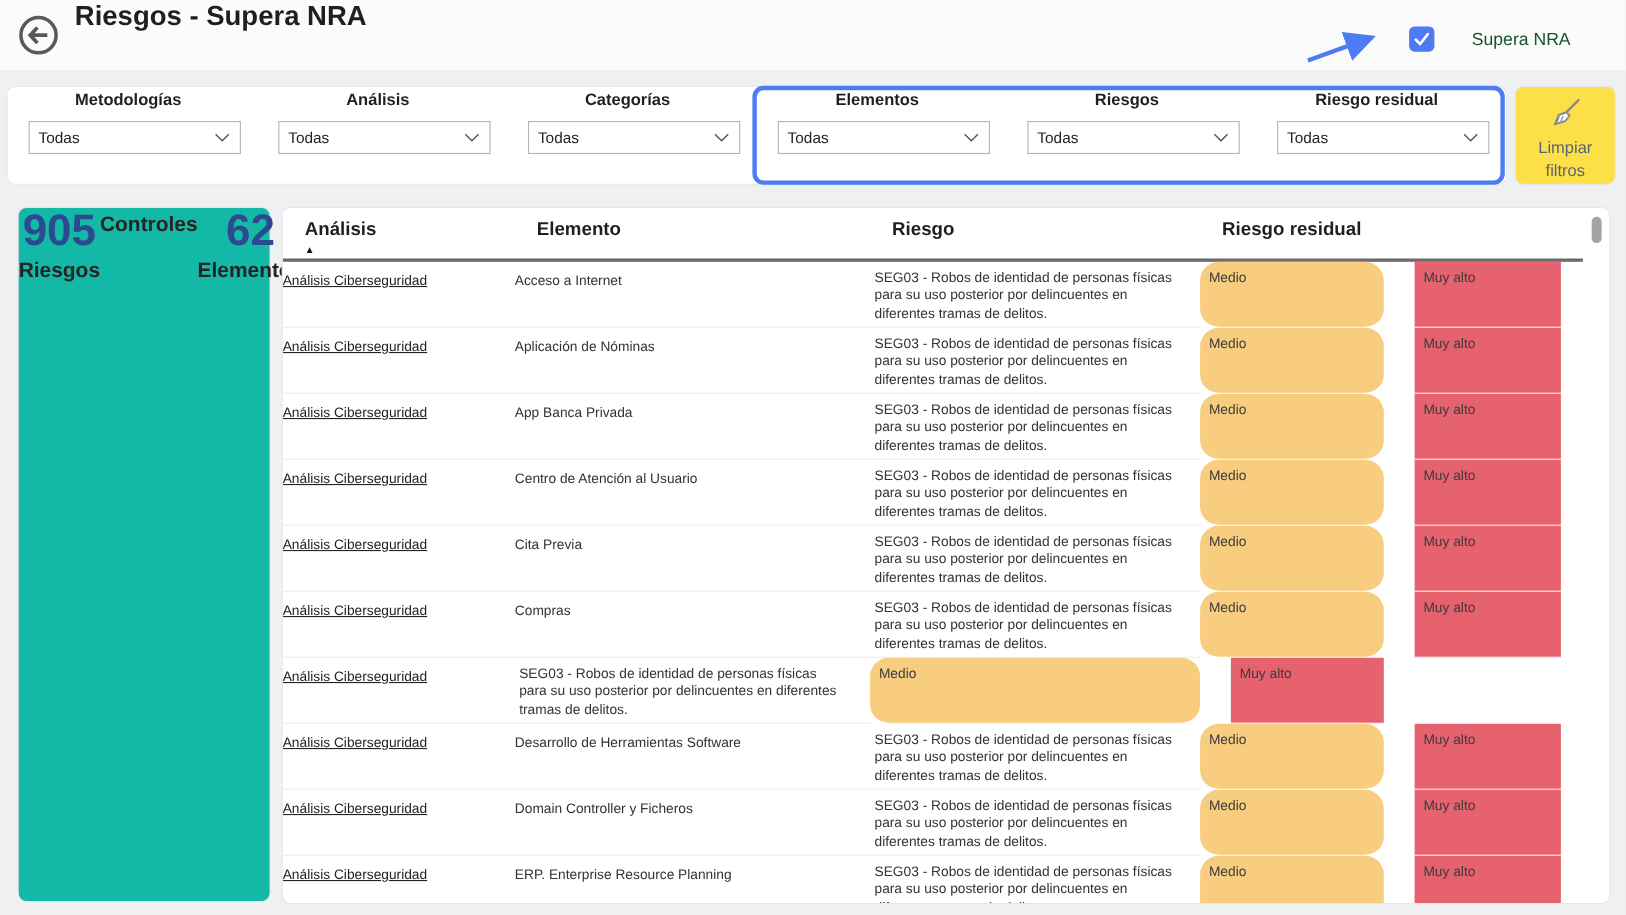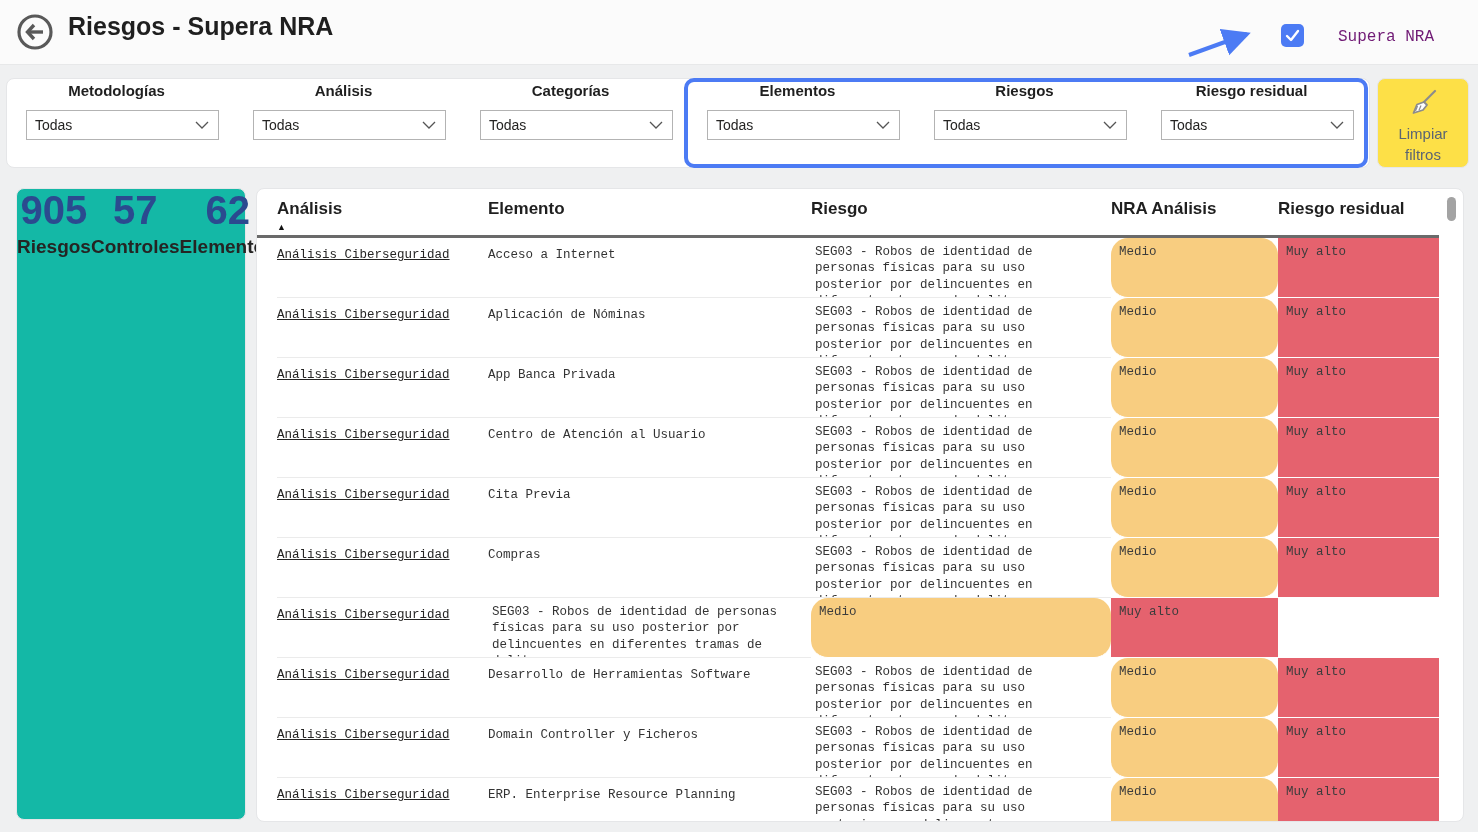--- a/index.html
+++ b/index.html
@@ -7,26 +7,26 @@
   #app {
     position:relative; width:1478px; height:832px; overflow:hidden;
     background:#eff0f1;
     font-family:"Liberation Sans","DejaVu Sans",sans-serif;
     color:#252423;
   }
   
   .header { position:absolute; left:0; top:0; width:1478px; height:64px;
     background:#fbfbfb; border-bottom:1px solid #e7e8e9; }
   .back-btn { position:absolute; left:15px; top:12px; width:40px; height:40px; cursor:pointer; }
-  .page-title { position:absolute; left:68px; top:12px; font-size:25px; font-weight:700; color:#1f1f1f; }
+  .page-title { position:absolute; left:68px; top:1px; font-size:25px; font-weight:700; color:#1f1f1f; }
   .annot-arrow { position:absolute; left:1185px; top:24px; pointer-events:none; }
   .checkbox { position:absolute; left:1281px; top:24px; width:23px; height:23px;
     background:var(--accent,#4c7bf4); border-radius:5px; cursor:pointer; }
   .checkbox svg { position:absolute; left:2px; top:2px; }
-  .checkbox-label { position:absolute; left:1338px; top:28px; font-size:16px; color:#701a75;font-family:Liberation Mono, monospace; }
+  .checkbox-label { position:absolute; left:1338px; top:28px; font-size:16px; color:#14532d; }
   
   .filters-card { position:absolute; left:6px; top:78px; width:1362px; height:88px;
     background:#fff; border:1px solid #e5e6e8; border-radius:8px; }
   .clear-card { position:absolute; left:1377px; top:78px; width:90px; height:88px;
     background:#fde047; border:1px solid #e5e6e8; border-radius:8px; text-align:center; cursor:pointer; }
   .clear-card .broom { margin-top:8px; }
   .clear-label { font-size:15px; color:#5a6473; line-height:1.4; }
   .blue-box { position:absolute; left:684px; top:78px; width:676px; height:82px;
     border:4px solid var(--accent,#4c7bf4); border-radius:10px; pointer-events:none; }
   .fgroup { position:absolute; top:82px; width:205px; }
@@ -46,31 +46,31 @@
   .table-card { position:absolute; left:256px; top:188px; width:1206px; height:632px;
     background:#fff; border:1px solid #e5e6e8; border-radius:8px; overflow:hidden; }
   .thead { position:absolute; left:0; top:0; width:1162px; height:36px;
     padding:10px 0 0 20px; border-bottom:3px solid #6a6a6a;
     display:grid; grid-template-columns:211px 323px 300px 167px 161px;
     font-size:17px; font-weight:700; color:#1f1f1f; }
   .thead .hcell { cursor:pointer; }
   .sort-asc { display:block; font-size:9px; color:#111; margin-top:3px; }
   .rows { position:absolute; left:0; top:49px; width:1206px; }
   .trow { display:grid; grid-template-columns:211px 323px 300px 167px 161px;
-    padding-left:20px; height:60px; font-size:12.5px;font-family:Liberation Mono, monospace; }
+    height:60px; font-size:12.5px; }
   .c { overflow:hidden; }
   .c1,.c2,.c3 { border-bottom:1px solid #ebebeb; }
   .c1 { padding-top:10px; }
   .c1 .link { color:#252423; text-decoration:underline; cursor:pointer; }
   .c2 { padding-top:10px; color:#333; }
   .c3 { padding:6px 22px 0 4px; line-height:1.3; color:#333; }
   .c4 { background:var(--nra-medio,#f8cd80); border-bottom:1px solid #fff;
         padding:7px 0 0 8px; color:#3c3c3c;border-radius:17px; }
   .c5 { background:var(--residual-muy-alto,#e5626e); border-bottom:1px solid #fff;
-        padding:7px 0 0 8px; color:#3c3c3c; }
+        padding:7px 0 0 8px; color:#3c3c3c;margin-left:28px; }
   .scroll-thumb { position:absolute; right:7px; top:8px; width:9px; height:24px;
     background:#a3a3a3; border-radius:5px; cursor:grab; }
 </style>
 </head>
 <body>
 
 <div id="app">
 
   <div class="header">
     <div class="back-btn">
@@ -168,21 +168,20 @@
       <div>filtros</div>
     </div>
   </div>
 
   <div class="kpi-card">
     <div>
       <div class="kpi-value">905</div>
       <div class="kpi-label">Riesgos</div>
     </div>
     <div>
-      <div class="kpi-value">57</div>
       <div class="kpi-label">Controles</div>
     </div>
     <div>
       <div class="kpi-value">62</div>
       <div class="kpi-label">Elementos</div>
     </div>
     <div>
       <div class="kpi-value">7</div>
       <div class="kpi-label">Análisis</div>
     </div>
@@ -193,21 +192,20 @@
   </div>
 
   <div class="table-card">
     <div class="thead">
       <div class="hcell">
         <span>Análisis</span>
         <span class="sort-asc">▲</span>
       </div>
       <div class="hcell">Elemento</div>
       <div class="hcell">Riesgo</div>
-      <div class="hcell">NRA Análisis</div>
       <div class="hcell">Riesgo residual</div>
     </div>
     <div class="rows" id="rows">
   <div class="trow">
     <div class="c c1"><span class="link">Análisis Ciberseguridad</span></div>
     <div class="c c2">Acceso a Internet</div>
     <div class="c c3">SEG03 - Robos de identidad de personas físicas para su uso posterior por delincuentes en diferentes tramas de delitos.</div>
     <div class="c c4">Medio</div>
     <div class="c c5">Muy alto</div>
   </div>

